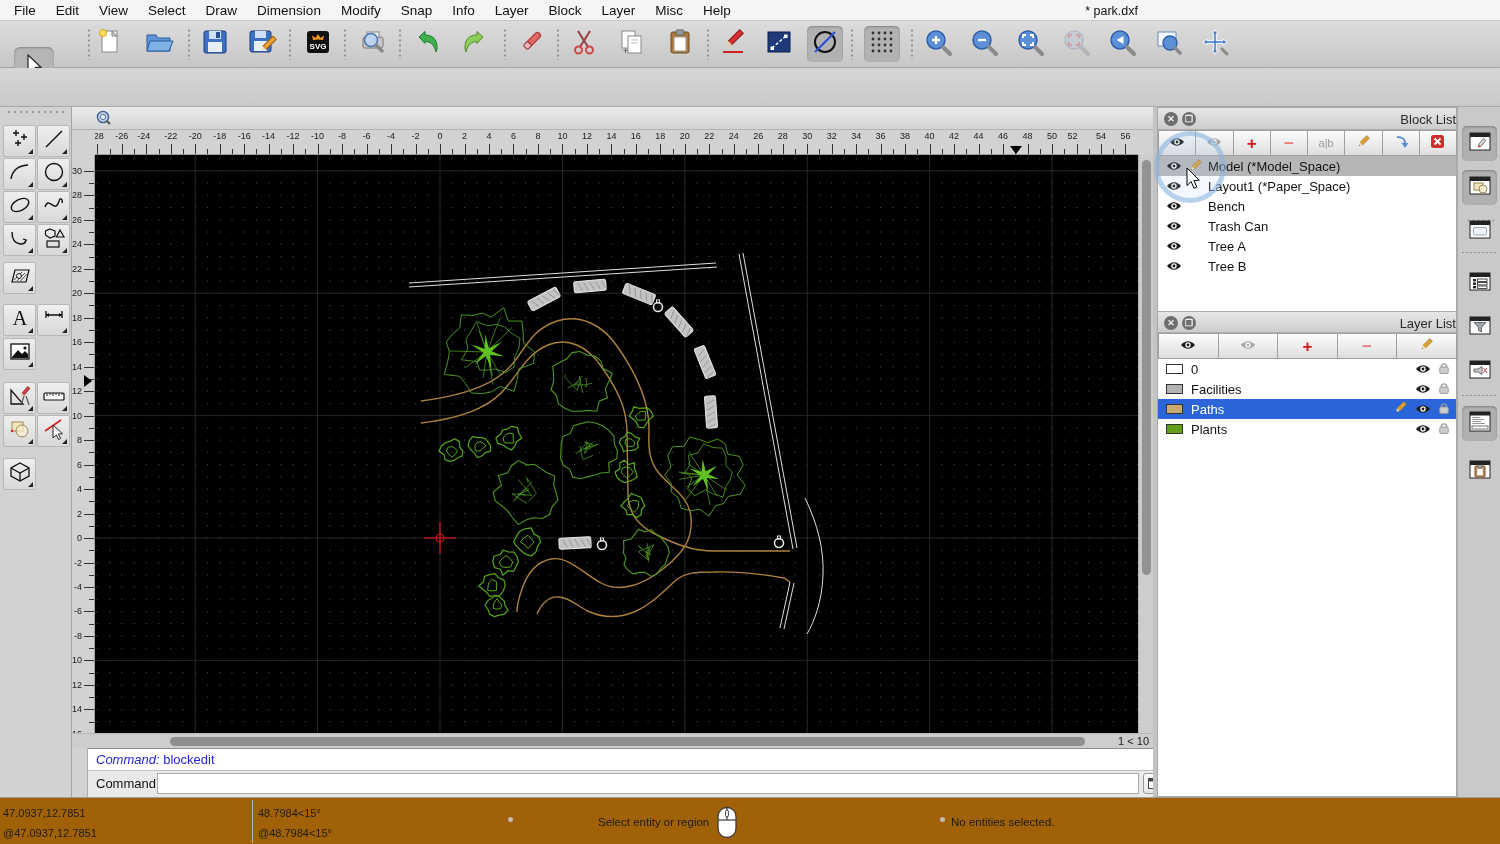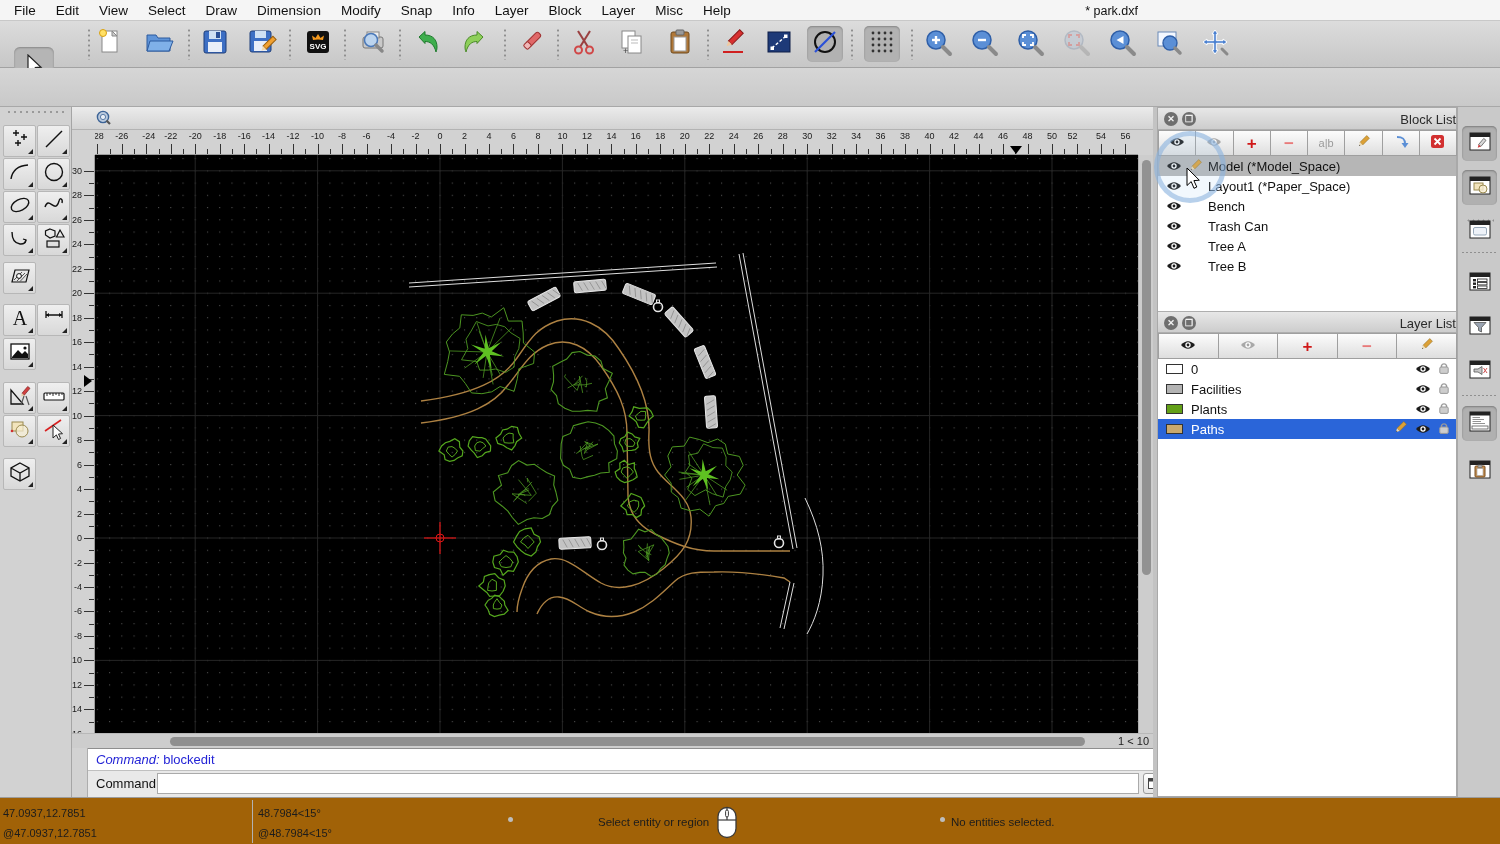--- a/index.html
+++ b/index.html
@@ -437,21 +437,21 @@
 
 <div id="ruler-corner"></div>
 <div id="ruler-h">
     <div class="tick" style="left: 2.3px; bottom: 0px; width: 1px; height: 10px;"></div>
     <div class="tick-lbl" style="left: -6.7px; top: 1px; width: 18px; text-align: center;">-28</div>
     <div class="tick" style="left: 14.5px; bottom: 0px; width: 1px; height: 5px;"></div>
     <div class="tick" style="left: 26.8px; bottom: 0px; width: 1px; height: 10px;"></div>
     <div class="tick-lbl" style="left: 17.8px; top: 1px; width: 18px; text-align: center;">-26</div>
     <div class="tick" style="left: 39px; bottom: 0px; width: 1px; height: 5px;"></div>
     <div class="tick" style="left: 51.2px; bottom: 0px; width: 1px; height: 10px;"></div>
-    <div class="tick-lbl" style="left: 42.2px; top: 1px; width: 18px; text-align: right;">-24</div>
+    <div class="tick-lbl" style="left: 42.2px; top: 1px; width: 18px; text-align: left;">-24</div>
     <div class="tick" style="left: 63.5px; bottom: 0px; width: 1px; height: 5px;"></div>
     <div class="tick" style="left: 75.7px; bottom: 0px; width: 1px; height: 10px;"></div>
     <div class="tick-lbl" style="left: 66.7px; top: 1px; width: 18px; text-align: center;">-22</div>
     <div class="tick" style="left: 88px; bottom: 0px; width: 1px; height: 5px;"></div>
     <div class="tick" style="left: 100.2px; bottom: 0px; width: 1px; height: 10px;"></div>
     <div class="tick-lbl" style="left: 91.2px; top: 1px; width: 18px; text-align: center;">-20</div>
     <div class="tick" style="left: 112.4px; bottom: 0px; width: 1px; height: 5px;"></div>
     <div class="tick" style="left: 124.7px; bottom: 0px; width: 1px; height: 10px;"></div>
     <div class="tick-lbl" style="left: 115.7px; top: 1px; width: 18px; text-align: center;">-18</div>
     <div class="tick" style="left: 136.9px; bottom: 0px; width: 1px; height: 5px;"></div>
@@ -1017,35 +1017,20 @@
               <path d="M1,5 Q8,-2.5 15,5 Q8,12.5 1,5 Z" fill="#1c1c1c"></path>
               <circle cx="8" cy="5" r="2.7" fill="#fff"></circle>
               <circle cx="8" cy="5" r="1.4" fill="#1c1c1c"></circle>
             </svg></span>
           <span><svg width="12" height="14" viewBox="0 0 12 14">
               <path d="M3.5,6 V4.6 A2.7 2.7 0 0 1 8.5,4.6 V6" fill="none" stroke="#9a9a9a" stroke-width="1.4"></path>
               <rect x="1.8" y="6" width="8.4" height="6.4" rx="1.2" fill="#cdcdcd" stroke="#9a9a9a"></rect>
             </svg></span>
         </span>
       </div>
-      <div class="list-row">
-        <span class="layer-swatch" style="background:#63a018"></span>
-        <span class="layer-label">Plants</span>
-        <span class="row-right">
-          <span><svg width="16" height="10" viewBox="0 0 16 10">
-              <path d="M1,5 Q8,-2.5 15,5 Q8,12.5 1,5 Z" fill="#1c1c1c"></path>
-              <circle cx="8" cy="5" r="2.7" fill="#fff"></circle>
-              <circle cx="8" cy="5" r="1.4" fill="#1c1c1c"></circle>
-            </svg></span>
-          <span><svg width="12" height="14" viewBox="0 0 12 14">
-              <path d="M3.5,6 V4.6 A2.7 2.7 0 0 1 8.5,4.6 V6" fill="none" stroke="#9a9a9a" stroke-width="1.4"></path>
-              <rect x="1.8" y="6" width="8.4" height="6.4" rx="1.2" fill="#cdcdcd" stroke="#9a9a9a"></rect>
-            </svg></span>
-        </span>
-      </div>
       <div class="list-row sel-blue">
         <span class="layer-swatch" style="background:#c9a96e"></span>
         <span class="layer-label">Paths</span>
         <span class="row-right">
           <span><svg width="15" height="15" viewBox="0 0 15 15">
               <g transform="rotate(45 7.5 7.5)">
                 <rect x="5.6" y="1" width="3.8" height="9.5" fill="#dca036" stroke="#8a6a20" stroke-width="0.5"></rect>
                 <polygon points="5.6,10.5 9.4,10.5 7.5,13.8" fill="#eed9ae"></polygon>
                 <polygon points="6.9,12.6 8.1,12.6 7.5,13.8" fill="#333"></polygon>
               </g>
@@ -1054,20 +1039,35 @@
               <path d="M1,5 Q8,-2.5 15,5 Q8,12.5 1,5 Z" fill="#1c1c1c"></path>
               <circle cx="8" cy="5" r="2.7" fill="#fff"></circle>
               <circle cx="8" cy="5" r="1.4" fill="#1c1c1c"></circle>
             </svg></span>
           <span><svg width="12" height="14" viewBox="0 0 12 14">
               <path d="M3.5,6 V4.6 A2.7 2.7 0 0 1 8.5,4.6 V6" fill="none" stroke="#9a9a9a" stroke-width="1.4"></path>
               <rect x="1.8" y="6" width="8.4" height="6.4" rx="1.2" fill="#cdcdcd" stroke="#9a9a9a"></rect>
             </svg></span>
         </span>
       </div>
+      <div class="list-row">
+        <span class="layer-swatch" style="background:#63a018"></span>
+        <span class="layer-label">Plants</span>
+        <span class="row-right">
+          <span><svg width="16" height="10" viewBox="0 0 16 10">
+              <path d="M1,5 Q8,-2.5 15,5 Q8,12.5 1,5 Z" fill="#1c1c1c"></path>
+              <circle cx="8" cy="5" r="2.7" fill="#fff"></circle>
+              <circle cx="8" cy="5" r="1.4" fill="#1c1c1c"></circle>
+            </svg></span>
+          <span><svg width="12" height="14" viewBox="0 0 12 14">
+              <path d="M3.5,6 V4.6 A2.7 2.7 0 0 1 8.5,4.6 V6" fill="none" stroke="#9a9a9a" stroke-width="1.4"></path>
+              <rect x="1.8" y="6" width="8.4" height="6.4" rx="1.2" fill="#cdcdcd" stroke="#9a9a9a"></rect>
+            </svg></span>
+        </span>
+      </div>
     </div>
 </div>
 
 <div id="dockstrip">
     <div id="dock-handle"></div>
     <div class="dock-btn pressed" style="top: 19px;">
       <span><svg width="24" height="24" viewBox="0 0 24 24">
           <rect x="2" y="3" width="20" height="17" fill="#fff" stroke="#222"></rect>
           <rect x="2" y="3" width="20" height="4" fill="#222"></rect>
           <g transform="rotate(40 13 14)">

